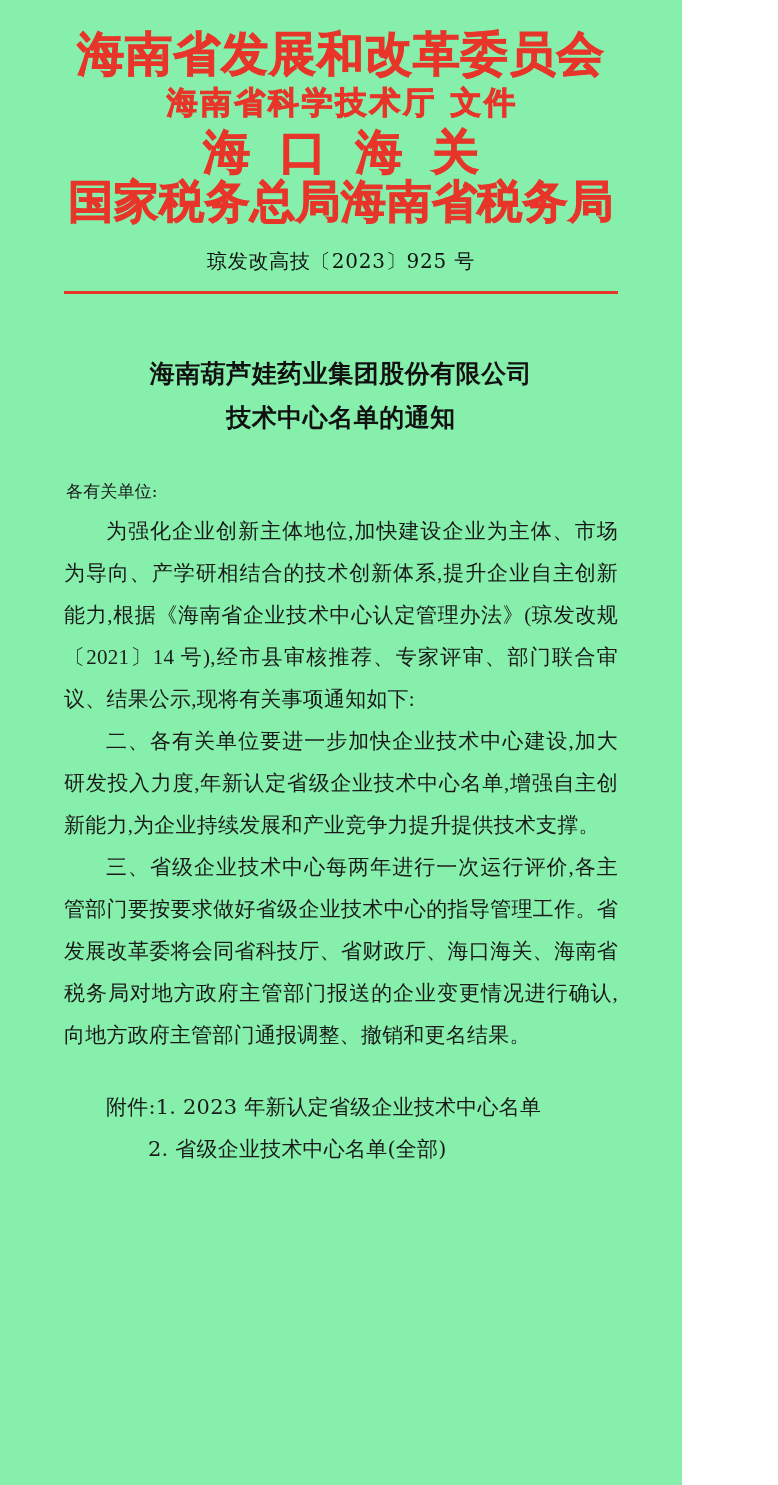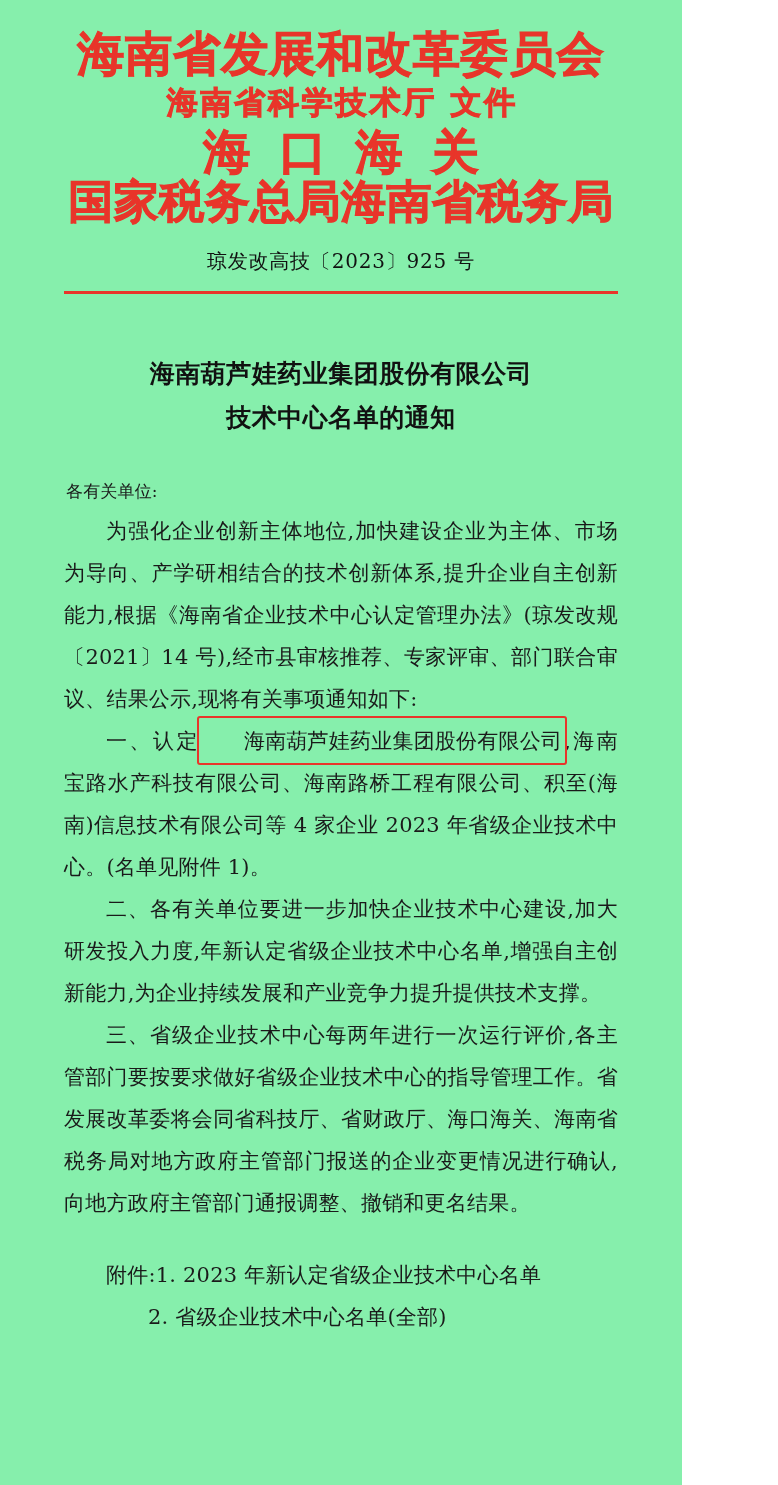--- a/index.html
+++ b/index.html
@@ -81,20 +81,21 @@
     padding-left: 2px;
   }
   .para {
     font-size: 21px;
     line-height: 2.0;
     letter-spacing: 0.01em;
     text-indent: 2em;
     margin: 0;
     text-align: justify;
     text-justify: inter-ideograph;
+    font-family: Liberation Serif, serif;
   }
   .highlight {
     position: relative;
     display: inline-block;
     padding: 0 2px;
   }
   .highlight::after {
     content: "";
     position: absolute;
     left: -3px;
@@ -133,21 +134,20 @@
 
   <div class="title">
     <div>海南葫芦娃药业集团股份有限公司</div>
     <div>技术中心名单的通知</div>
   </div>
 
   <div class="salutation">各有关单位:</div>
 
   <p class="para">为强化企业创新主体地位,加快建设企业为主体、市场为导向、产学研相结合的技术创新体系,提升企业自主创新能力,根据《海南省企业技术中心认定管理办法》(琼发改规〔2021〕14 号),经市县审核推荐、专家评审、部门联合审议、结果公示,现将有关事项通知如下:</p>
 
-  <p class="para"><span>一、认定</span><span class="highlight">海南葫芦娃药业集团股份有限公司</span><span>,海南宝路水产科技有限公司、海南路桥工程有限公司、积至(海南)信息技术有限公司等 4 家企业 2023 年省级企业技术中心。(名单见附件 1)。</span></p>
 
   <p class="para">二、各有关单位要进一步加快企业技术中心建设,加大研发投入力度,年新认定省级企业技术中心名单,增强自主创新能力,为企业持续发展和产业竞争力提升提供技术支撑。</p>
 
   <p class="para">三、省级企业技术中心每两年进行一次运行评价,各主管部门要按要求做好省级企业技术中心的指导管理工作。省发展改革委将会同省科技厅、省财政厅、海口海关、海南省税务局对地方政府主管部门报送的企业变更情况进行确认,向地方政府主管部门通报调整、撤销和更名结果。</p>
 
   <div class="attach-block">
     <div class="attach-line-1">附件:1. 2023 年新认定省级企业技术中心名单</div>
     <div class="attach-line-2">2. 省级企业技术中心名单(全部)</div>
   </div>
 

